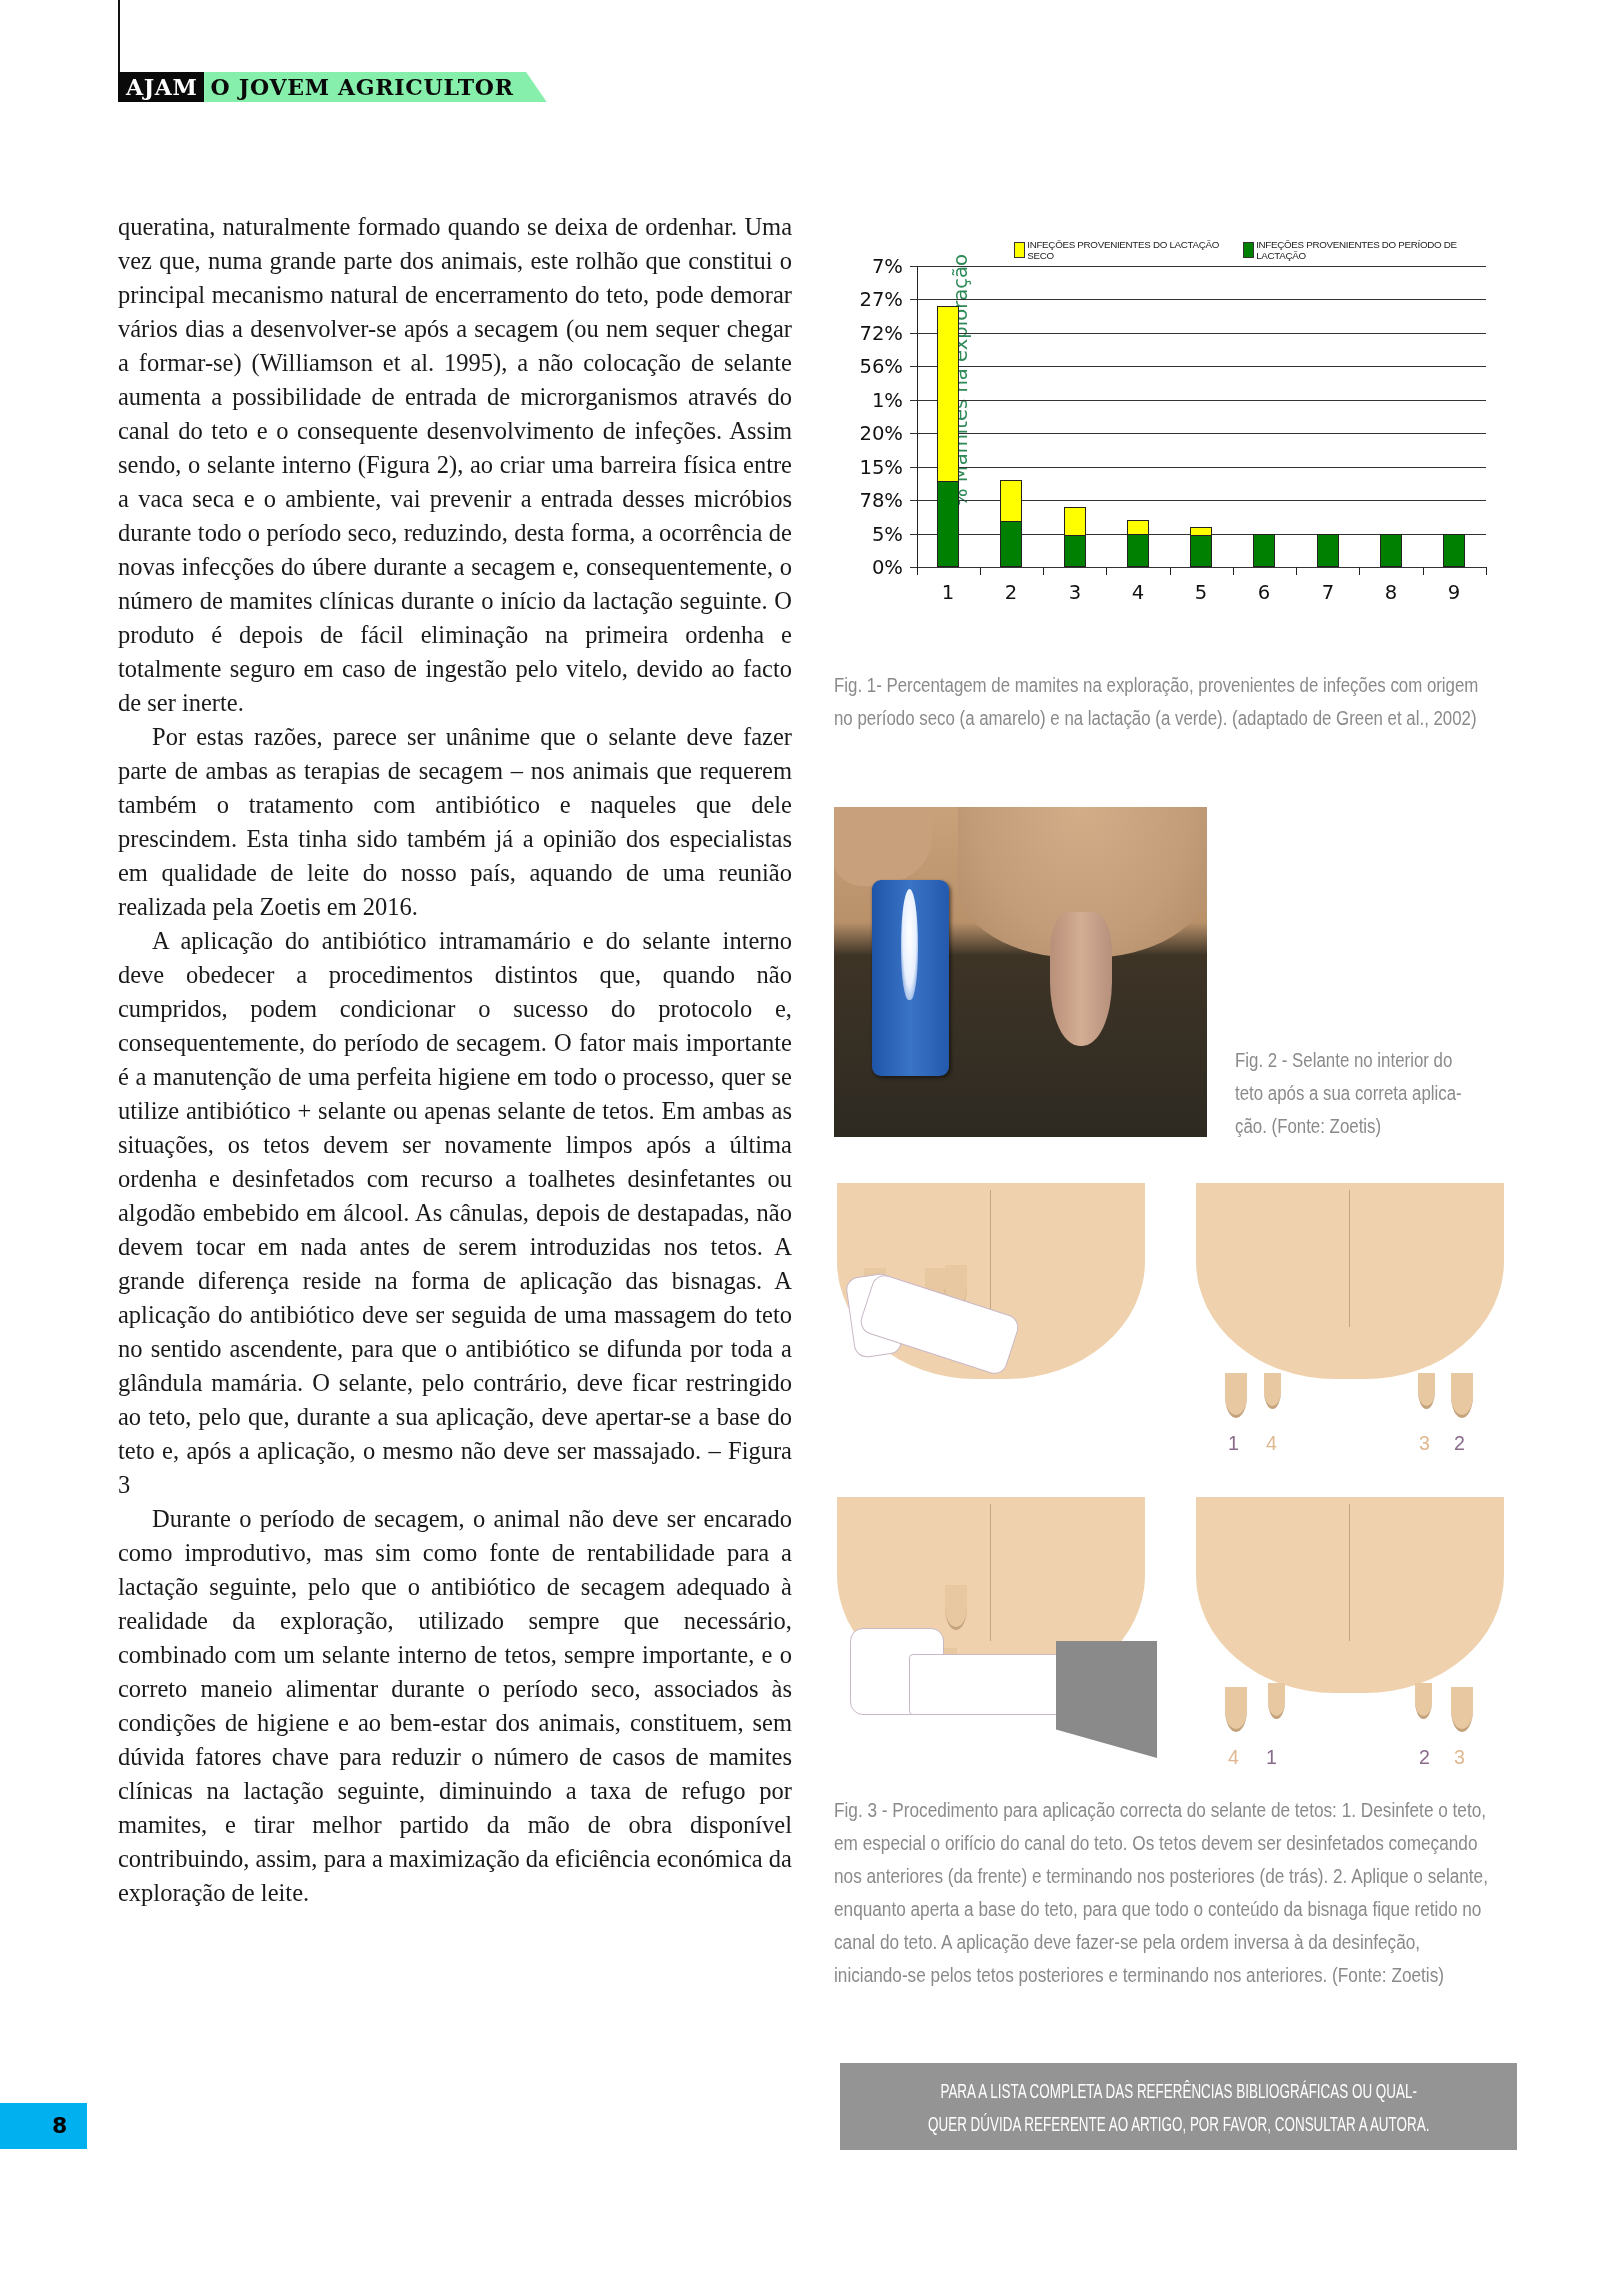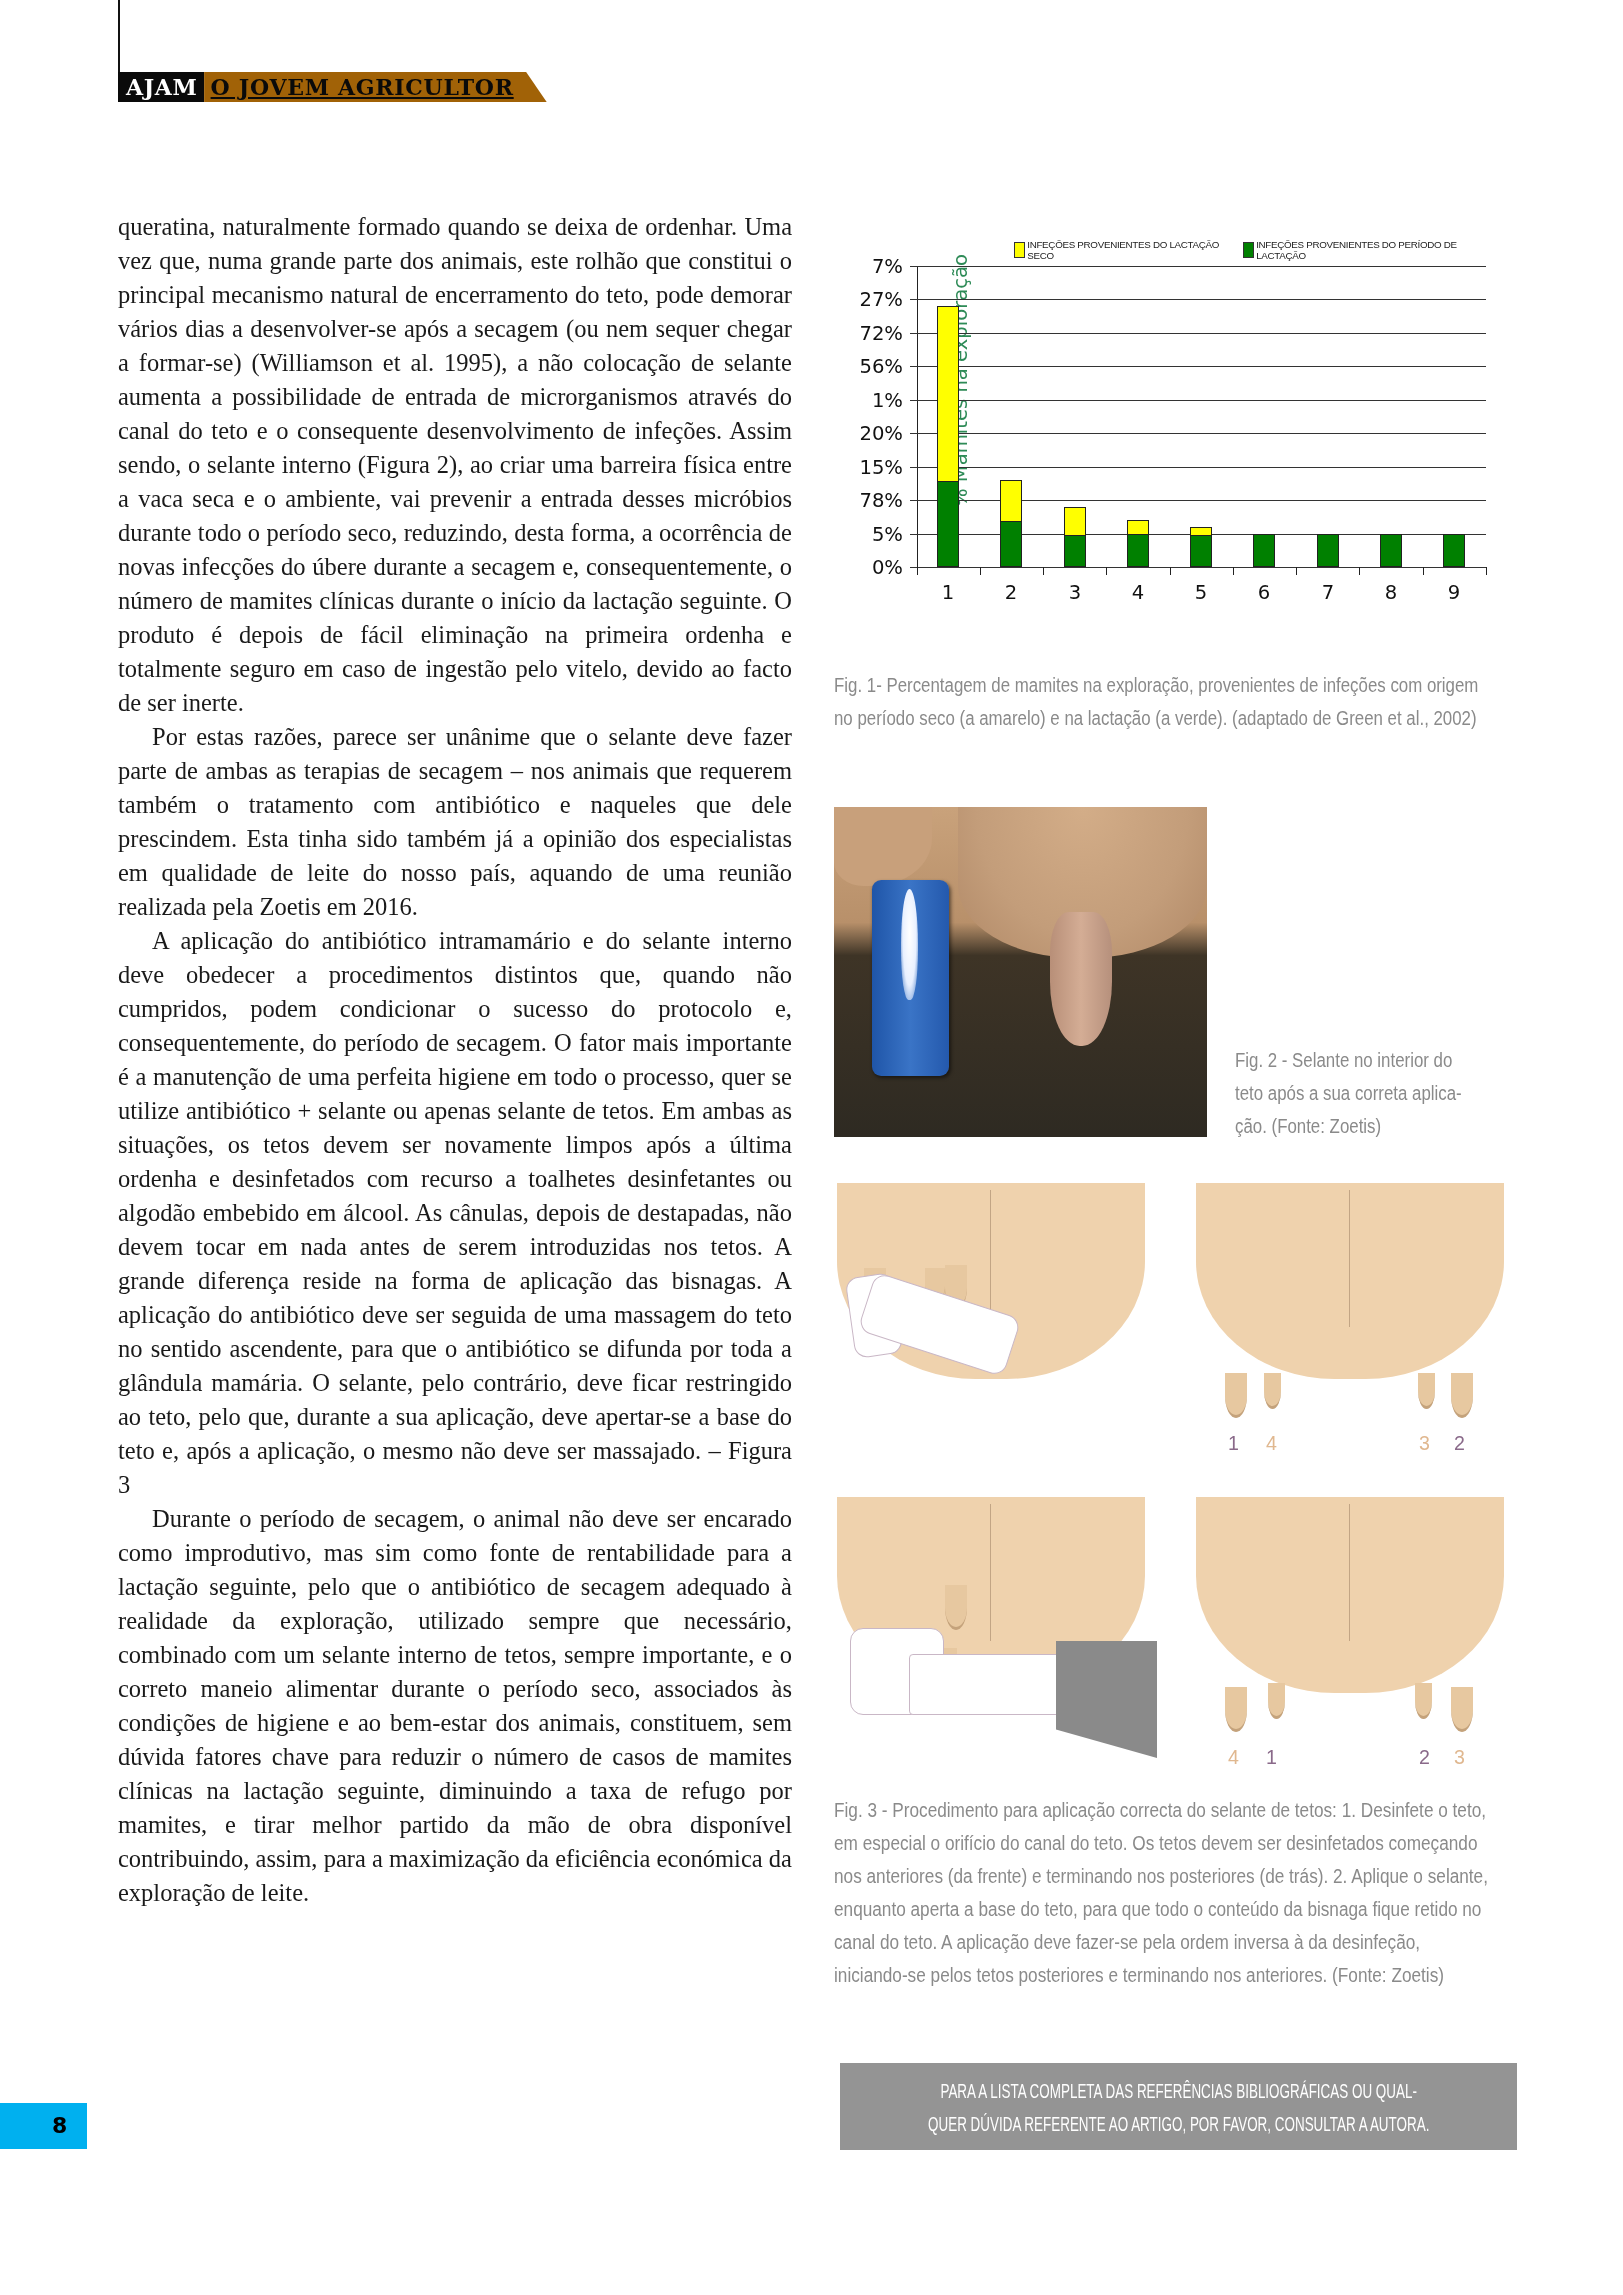--- a/index.html
+++ b/index.html
@@ -2,21 +2,21 @@
 <html style="font-size:10.5px"><head>
 <meta charset="utf-8">
 <style>
   html, body { margin:0; padding:0; background:#ffffff; }
   body { width:1623px; height:2295px; position:relative; overflow:hidden; font-family:"Liberation Serif", serif; color:#1a1a1a; }
 
   
   .top-rule { position:absolute; left:118px; top:0; width:2px; height:82px; background:#111; }
   .banner { position:absolute; left:118px; top:72px; height:30px; display:flex; align-items:stretch; }
   .banner .ajam { background:#0a0a0a; color:#fff; font-family:"DejaVu Serif", serif; font-weight:bold; font-size:22px; padding:0 6.5px 0 7.9px; line-height:30px; letter-spacing:0.7px; }
-  .banner .title { background:#a16207; color:#0a0a0a; font-family:"DejaVu Serif", serif; font-weight:bold; font-size:22px; line-height:30px; padding:0 33px 0 6.5px; letter-spacing:0.7px; clip-path:polygon(0 0, 94% 0, 100% 100%, 0 100%);text-decoration:underline; }
+  .banner .title { background:#86efac; color:#0a0a0a; font-family:"DejaVu Serif", serif; font-weight:bold; font-size:22px; line-height:30px; padding:0 33px 0 6.5px; letter-spacing:0.7px; clip-path:polygon(0 0, 94% 0, 100% 100%, 0 100%); }
 
   
   .col-left { position:absolute; left:118px; top:210px; width:674px; font-size:24.5px; line-height:34px; text-align:justify; hyphens:manual; }
   .col-left p { margin:0; }
   .col-left p.indent { text-indent:34px; }
 
   
   .chart { position:absolute; left:831px; top:222px; width:667px; height:452px; }
   .legend { position:absolute; left:183px; top:17px; display:flex; align-items:center; gap:3.9px; font-family:"Liberation Sans", sans-serif; font-size:9.8px; color:#222; letter-spacing:-0.3px; }
   .legend .sw { width:9.2px; height:14.4px; border:1px solid #333; display:inline-block; }

